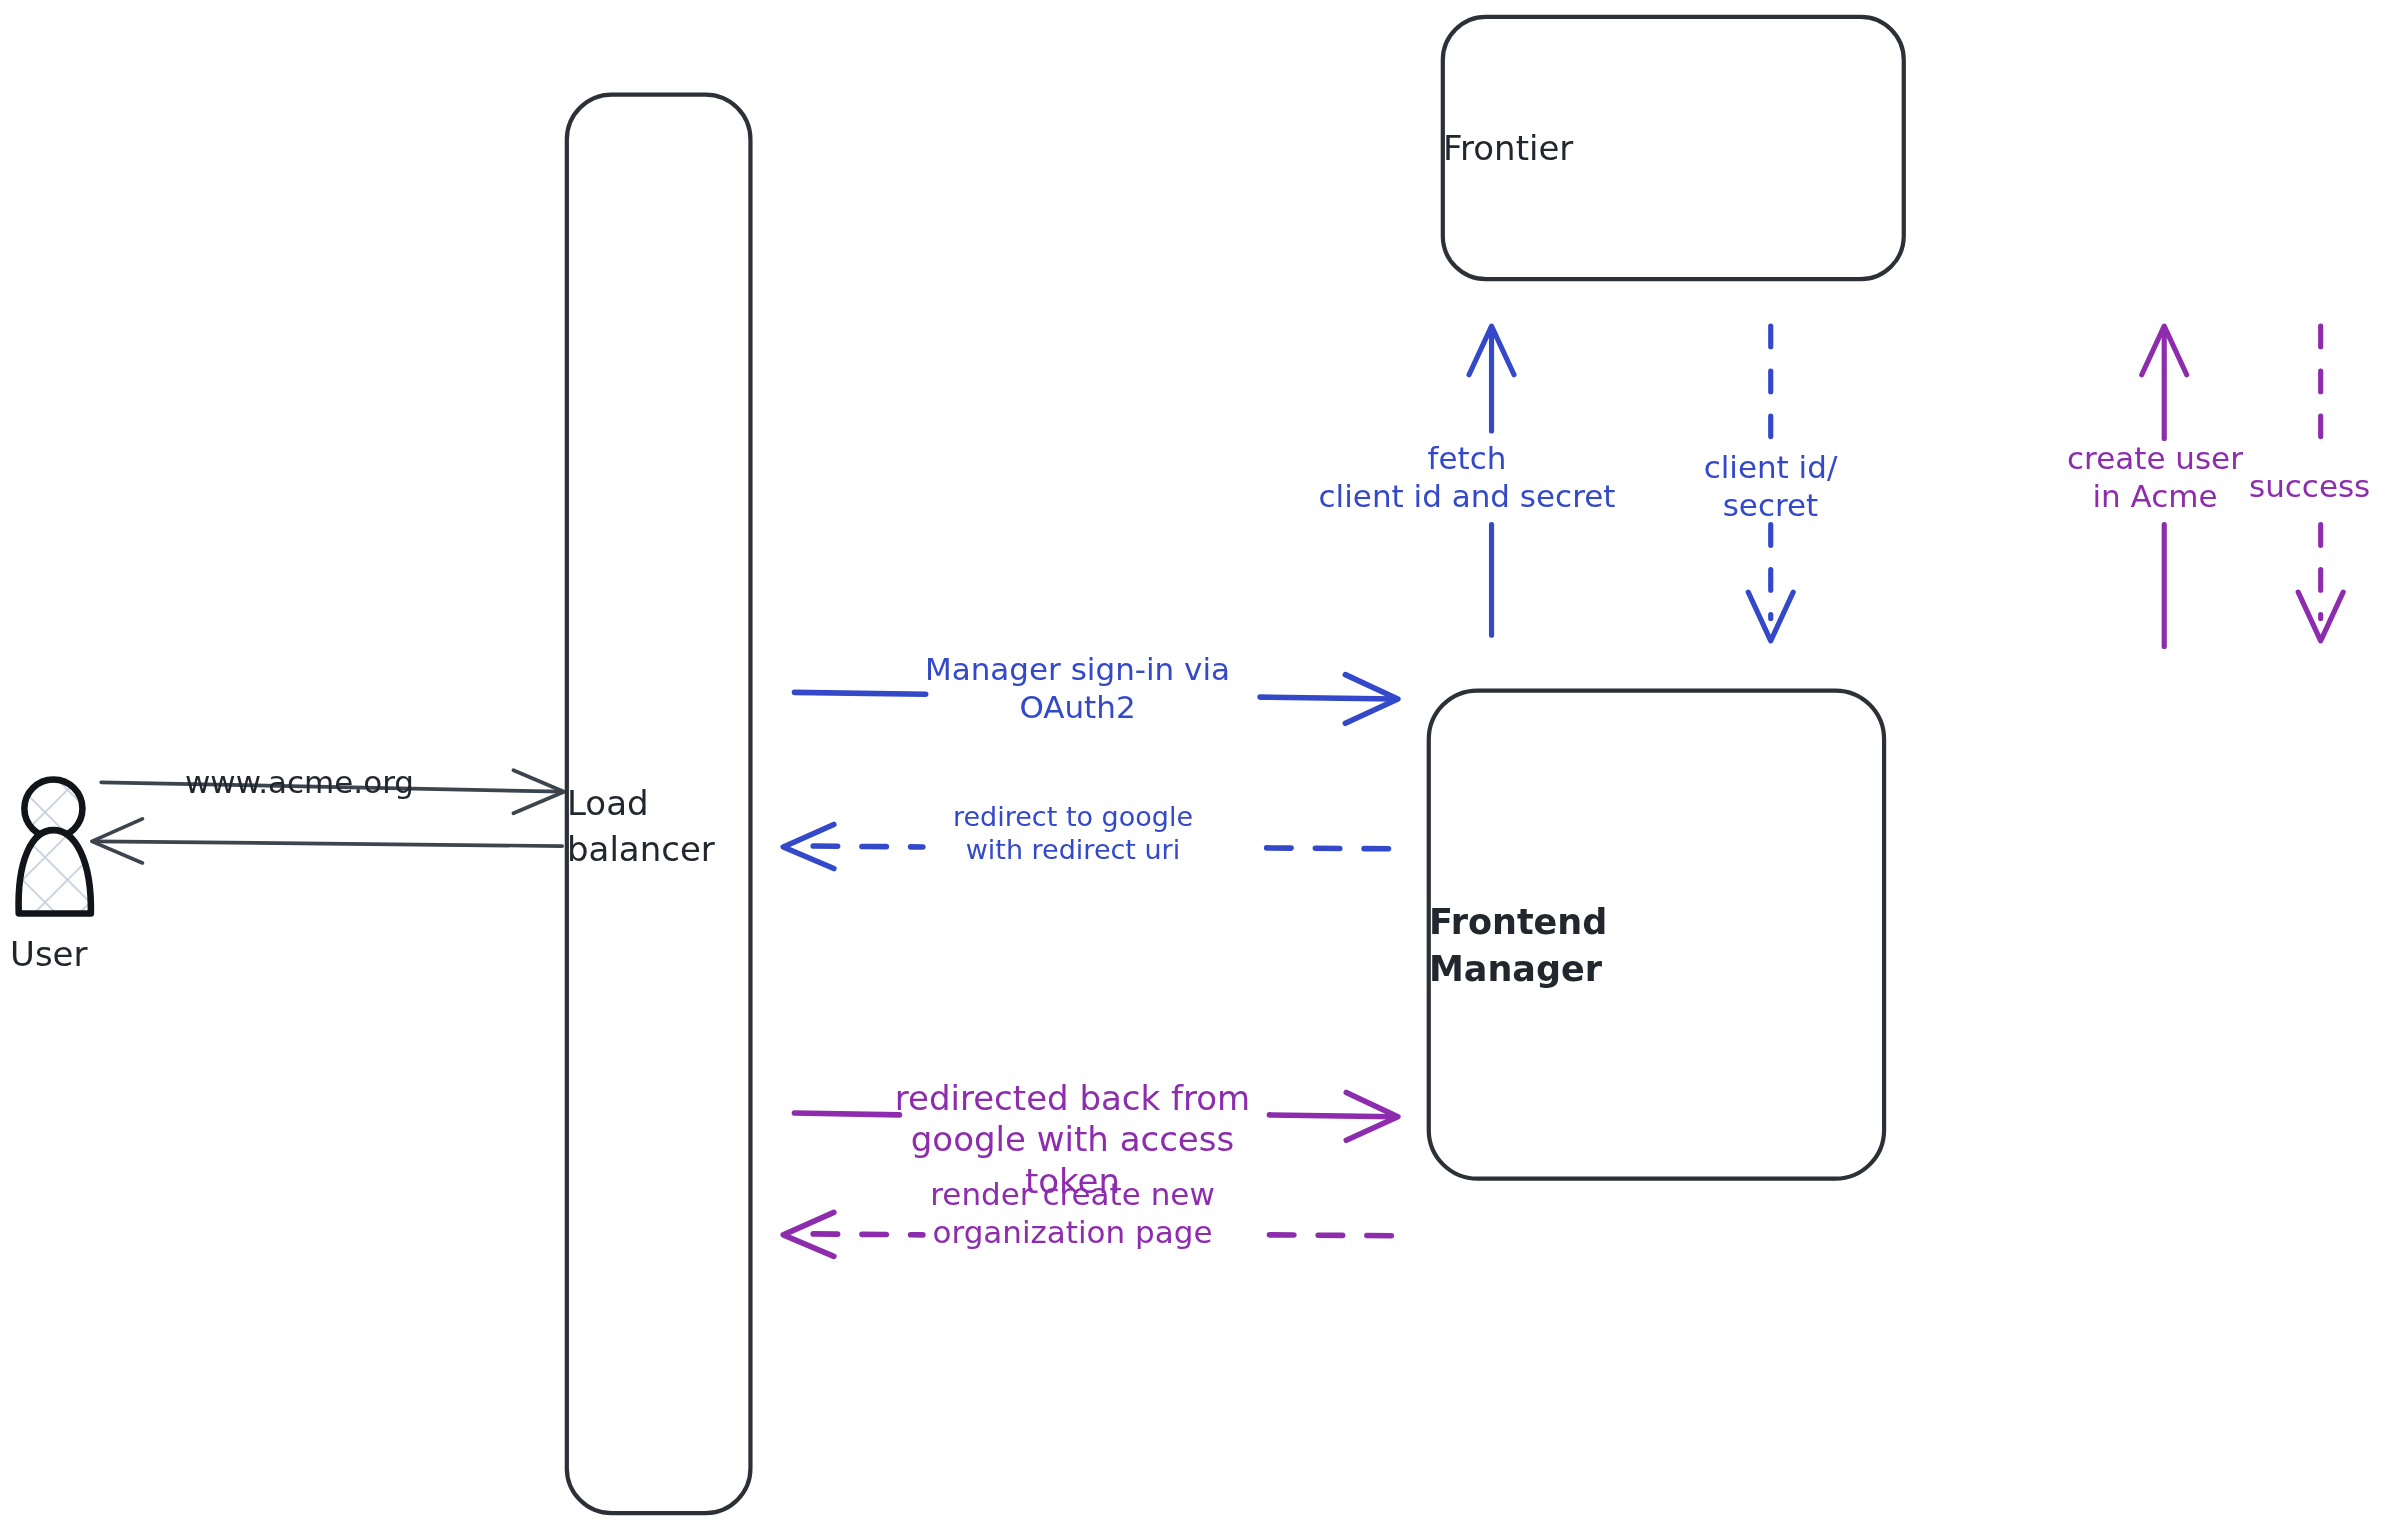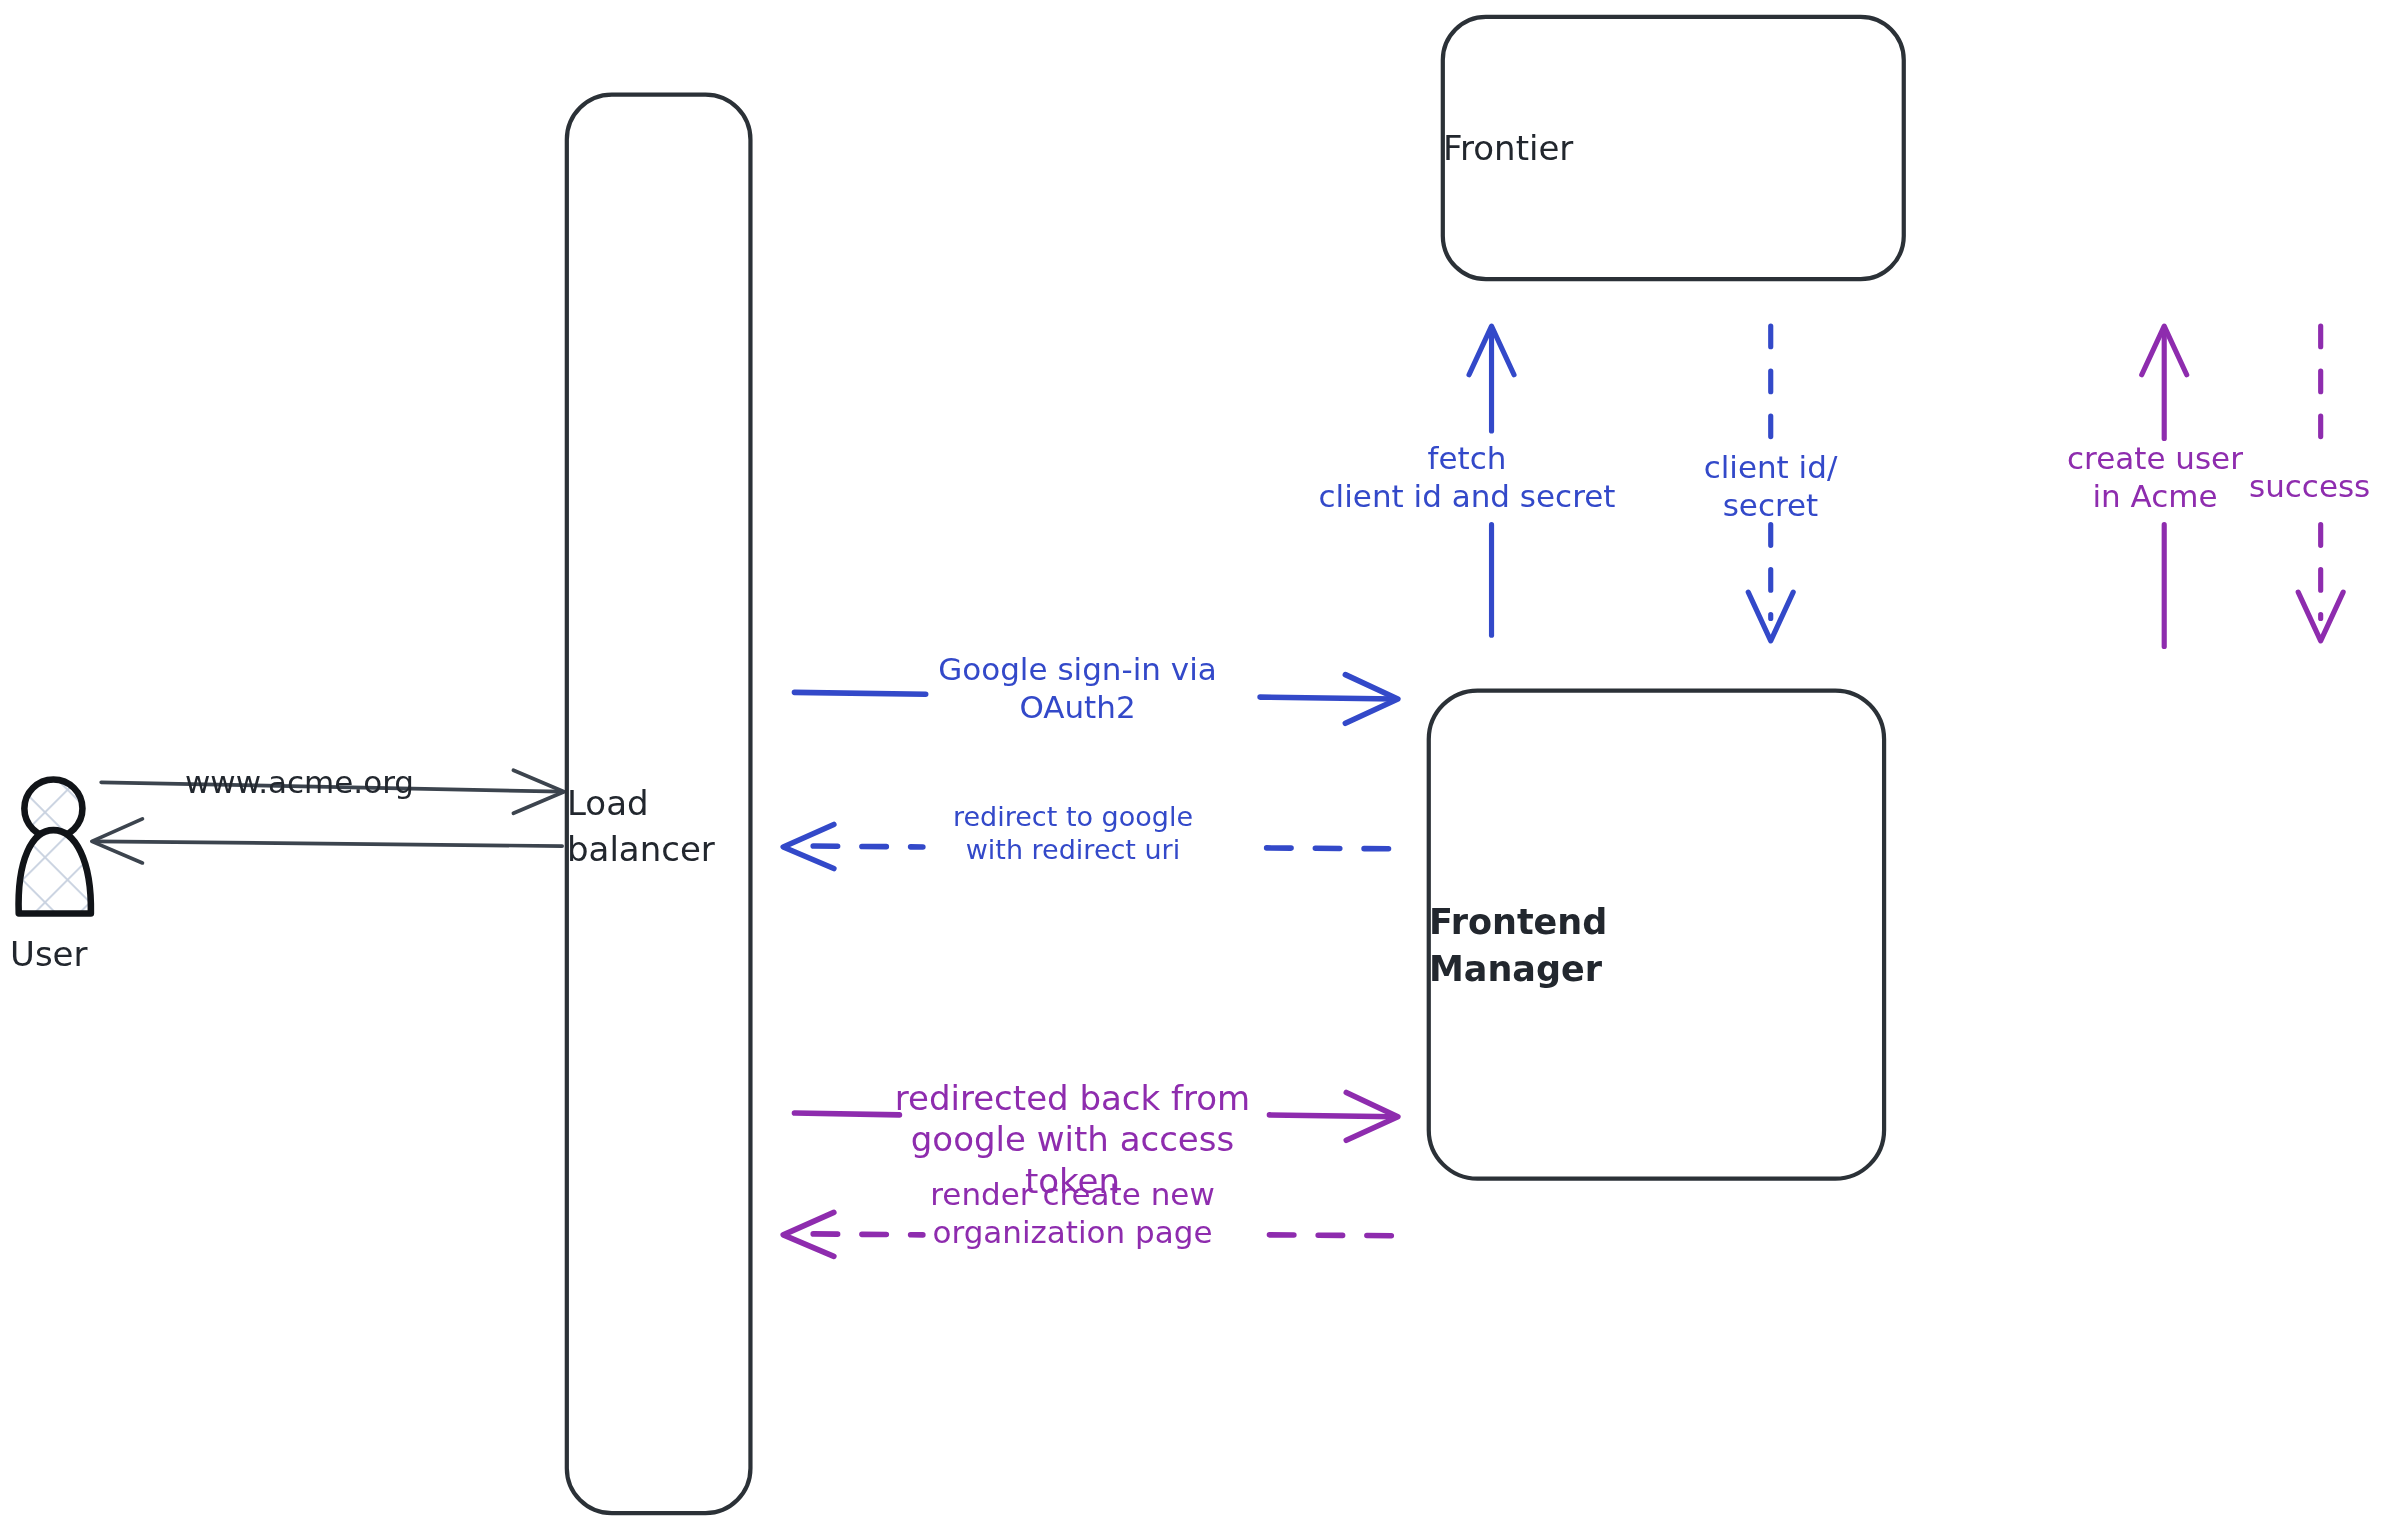--- a/index.html
+++ b/index.html
@@ -160,21 +160,21 @@
 
 <div class="node-label dark lbl-frontier">Frontier</div>
 
 <div class="node-label dark lbl-fm">Frontend
 Manager</div>
 
 <div class="node-label dark lbl-user">User</div>
 
 <div class="edge-label dark lbl-acme">www.acme.org</div>
 
-<div class="edge-label blue lbl-google-signin">Google sign-in via
+<div class="edge-label blue lbl-google-signin">Manager sign-in via
 OAuth2</div>
 
 <div class="edge-label blue lbl-redirect-google">redirect to google
 with redirect uri</div>
 
 <div class="edge-label purple lbl-redirected-back">redirected back from
 google with access
 token</div>
 
 <div class="edge-label purple lbl-render-create">render create new

